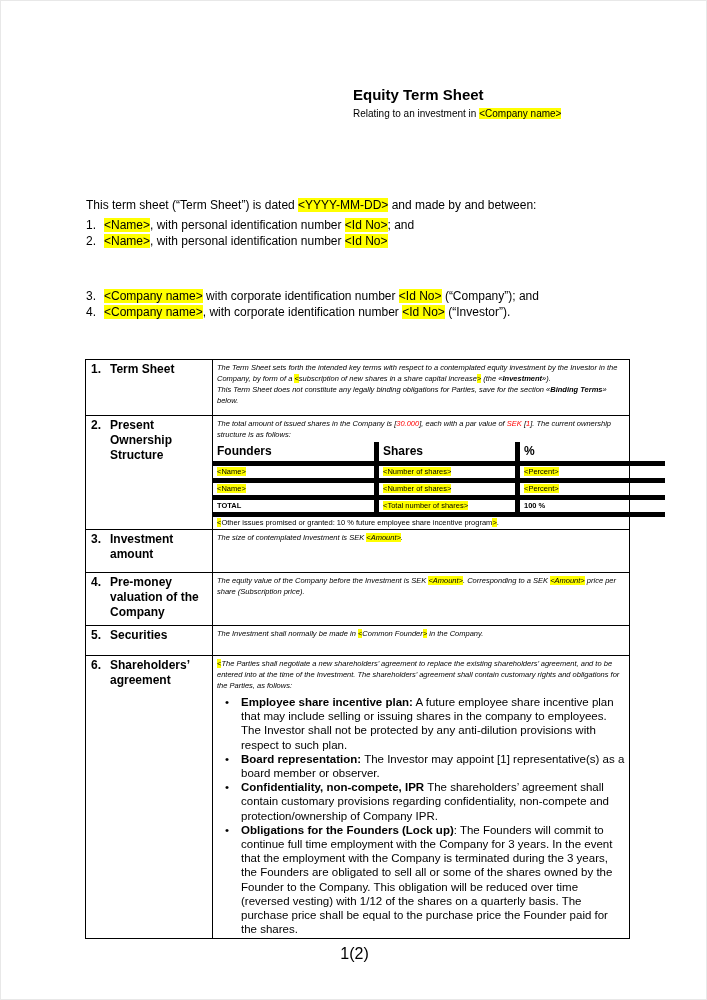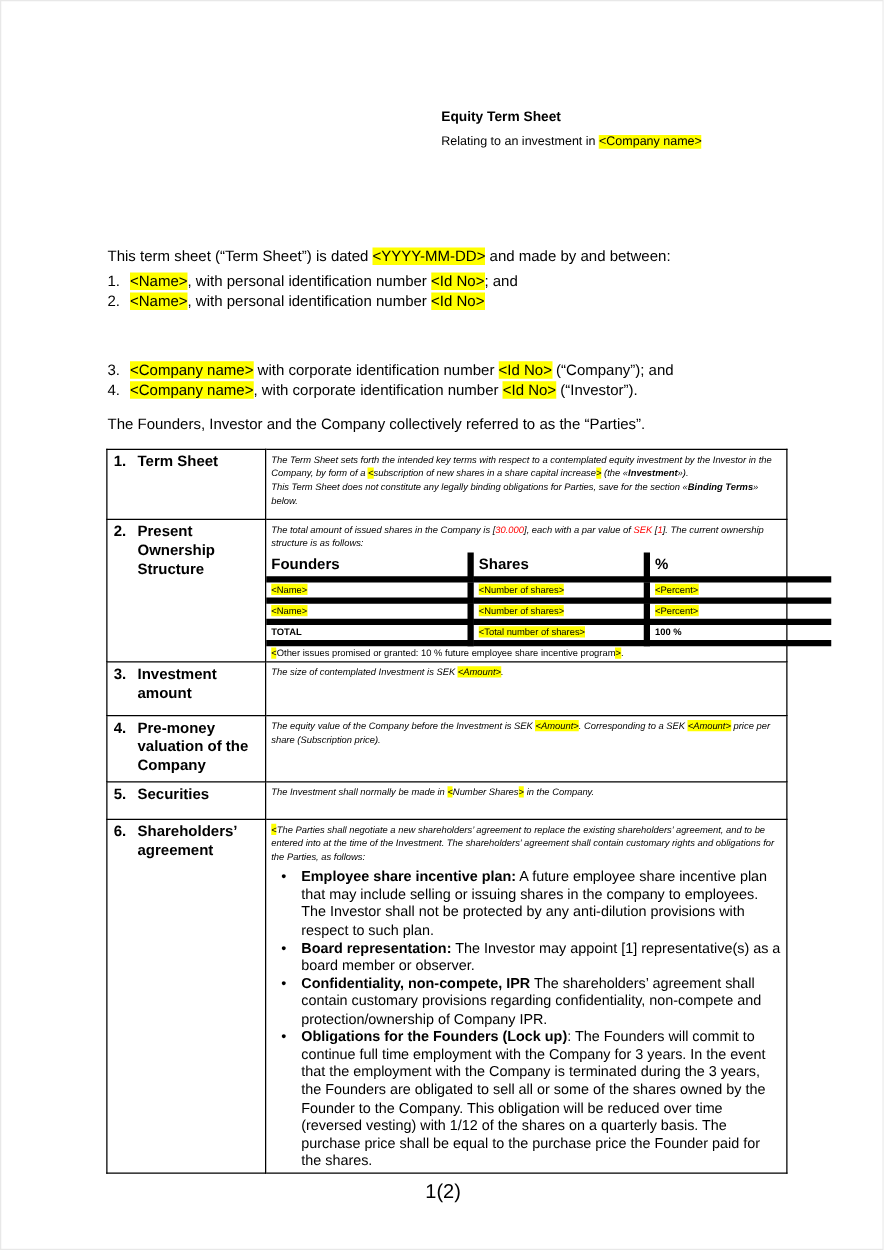--- a/index.html
+++ b/index.html
@@ -6,21 +6,21 @@
   .page{
     position:relative;width:707px;height:1000px;background:#fff;
     font-family:"Liberation Sans",sans-serif;color:#000;overflow:hidden;
     box-sizing:border-box;border:1px solid #e8e8e8;
   }
   .hl{background:var(--hl-color,#ffff00);}
   .b{font-weight:bold;}
   .red{color:var(--red-color,#ff0000);}
 
   .header-block{position:absolute;left:352px;top:84px;width:277px;}
-  .doc-title{font-size:11px;font-weight:bold;line-height:19px;margin:0 0 1px 0;}
+  .doc-title{font-size:15px;font-weight:bold;line-height:19px;margin:0 0 1px 0;}
   .doc-subtitle{font-size:10px;line-height:17px;}
 
   .body-block{position:absolute;left:85px;width:545px;font-size:12px;line-height:16px;}
   #intro{top:196px;}
   #founders-list{top:216px;}
   #founders-collective{top:259px;}
   #companies-list{top:287px;}
   #parties-collective{top:330px;}
 
   .li{display:flex;align-items:flex-start;}
@@ -88,21 +88,20 @@
     <div class="li">
       <span class="num">3.</span>
       <span class="li-text"><span class="hl">&lt;Company name&gt;</span><span> with corporate identification number </span><span class="hl">&lt;Id No&gt;</span><span> (“Company”); and</span></span>
     </div>
     <div class="li">
       <span class="num">4.</span>
       <span class="li-text"><span class="hl">&lt;Company name&gt;</span><span>, with corporate identification number </span><span class="hl">&lt;Id No&gt;</span><span> (“Investor”).</span></span>
     </div>
   </div>
 
-  <div class="body-block" id="parties-collective"><span>The Founders, Investor and the Company collectively referred to as the “Parties”.</span></div>
 
   <table class="main-table">
     <tbody>
       <tr class="r1">
         <td class="tcol1">
           <div class="row-cell-head">
             <span class="tnum">1.</span>
             <span class="ttitle">Term Sheet</span>
           </div>
         </td>
@@ -176,21 +175,21 @@
       </tr>
 
       <tr class="r5">
         <td class="tcol1">
           <div class="row-cell-head">
             <span class="tnum">5.</span>
             <span class="ttitle">Securities</span>
           </div>
         </td>
         <td>
-          <div class="cell-body"><span>The Investment shall normally be made in </span><span class="hl">&lt;</span><span>Number Shares</span><span class="hl">&gt;</span><span> in the Company.</span></div>
+          <div class="cell-body"><span>The Investment shall normally be made in </span><span class="hl">&lt;</span><span>Common Founder</span><span class="hl">&gt;</span><span> in the Company.</span></div>
         </td>
       </tr>
 
       <tr class="r6">
         <td class="tcol1">
           <div class="row-cell-head">
             <span class="tnum">6.</span>
             <span class="ttitle">Shareholders’ agreement</span>
           </div>
         </td>

